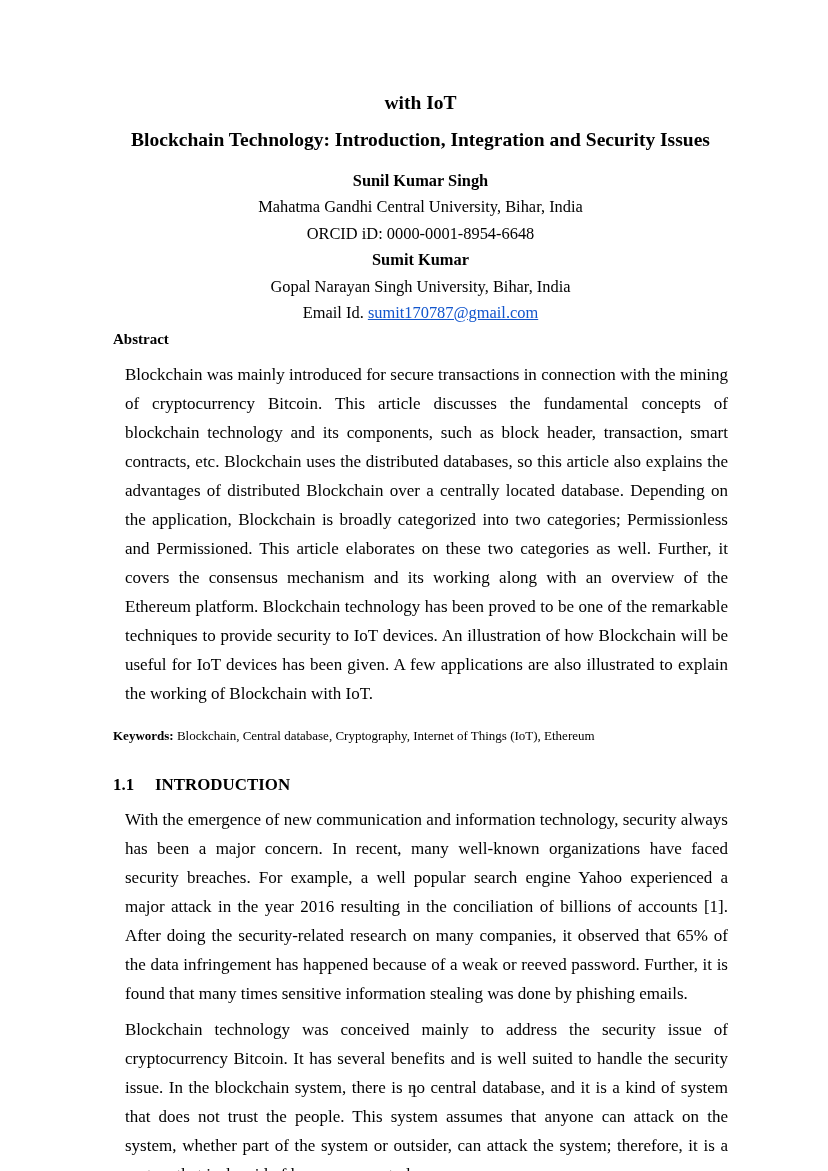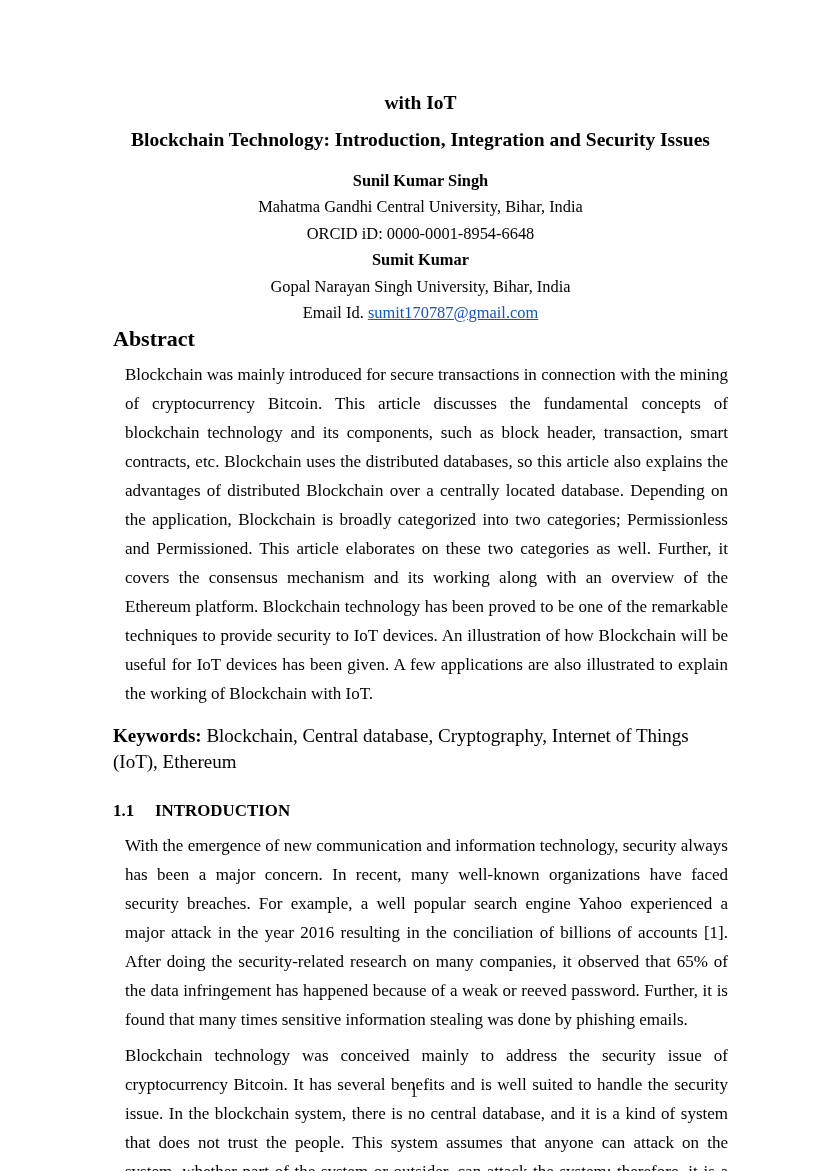--- a/index.html
+++ b/index.html
@@ -37,33 +37,33 @@
   .author-name {
     font-weight: bold;
   }
   .author-block a {
     color: #1155cc;
     text-decoration: underline;
     cursor: pointer;
   }
   .abstract-heading {
     font-weight: bold;
-    font-size: 22px;
+    font-size: 15px;
     line-height: 26.4px;
     margin: 0;
     text-align: left;
   }
   .body-para {
     font-size: 17px;
     line-height: 29px;
     text-align: justify;
     margin: 7px 0 0 12px;
   }
   .keywords {
-    font-size: 19px;
+    font-size: 13px;
     line-height: 26px;
     margin: 15px 0 0 0;
     text-align: left;
   }
   .keywords .kw-label {
     font-weight: bold;
   }
   .section-heading {
     font-weight: bold;
     font-size: 16.9px;

